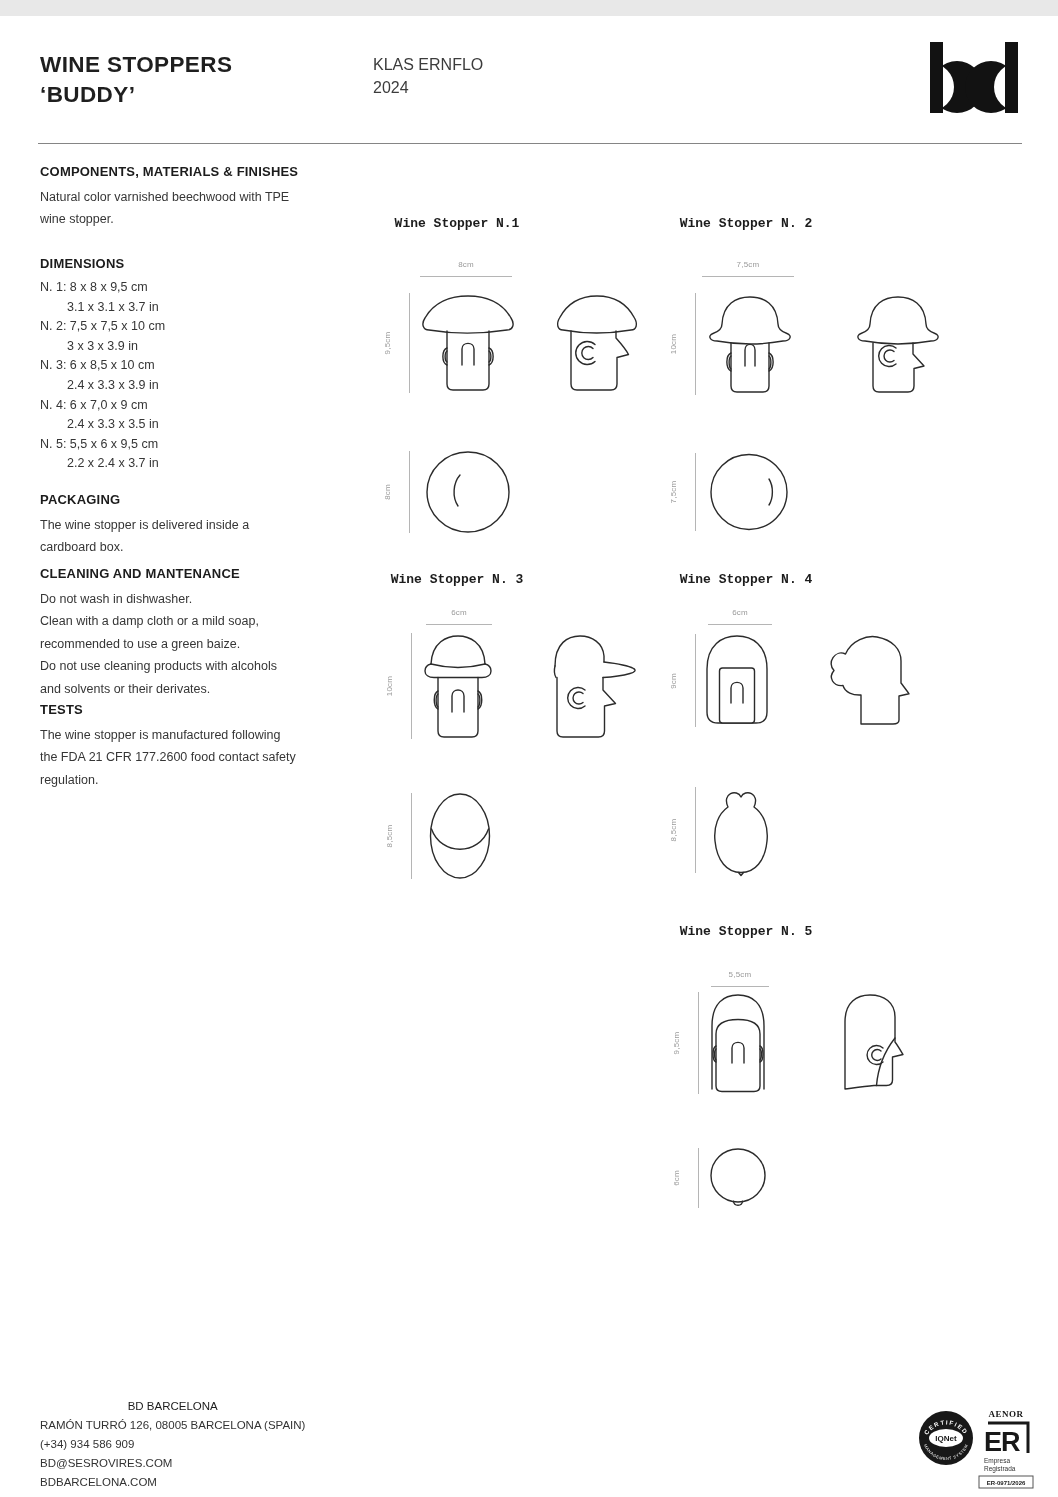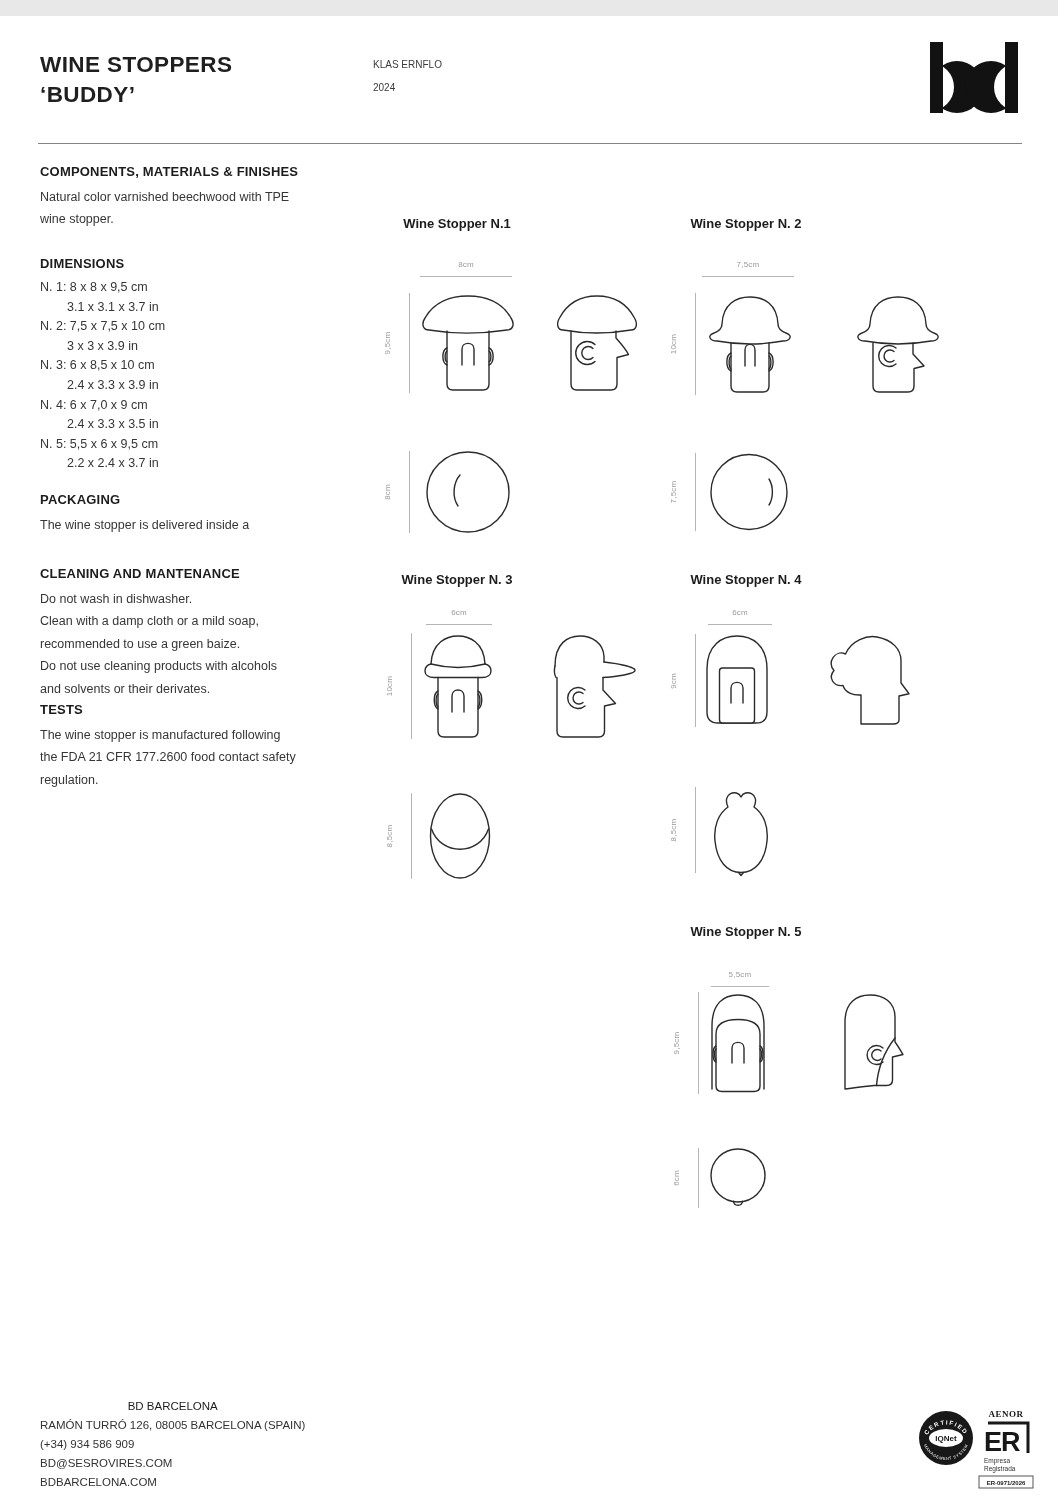--- a/index.html
+++ b/index.html
@@ -1,31 +1,31 @@
 <!DOCTYPE html>
 <html><head>
 <meta charset="utf-8">
 <style>
   html,body{margin:0;padding:0;background:#e8e8e8;}
   .page{position:relative;width:1058px;height:1497px;background:#ffffff;margin:16px auto;
         font-family:"Liberation Sans","DejaVu Sans",sans-serif;color:#333;overflow:hidden;}
   
   .page-title{position:absolute;left:40px;top:34px;font-size:22.5px;font-weight:bold;
               line-height:30px;color:#1f1f1f;letter-spacing:.4px;}
-  .designer-block{position:absolute;left:373px;top:37px;font-size:10px;line-height:23px;color:#3c3c3c;}
+  .designer-block{position:absolute;left:373px;top:37px;font-size:16px;line-height:23px;color:#3c3c3c;}
   .bd-logo{position:absolute;left:928px;top:26px;}
   .header-rule{position:absolute;left:38px;top:127px;width:984px;height:1px;background:#858585;}
   
   .sec{position:absolute;left:40px;width:285px;}
   .sec h3{font-size:13px;font-weight:bold;margin:0 0 7px 0;color:#1c1c1c;letter-spacing:.2px;}
   .sec .ln{font-size:12.5px;line-height:22.4px;color:#363636;}
   .sec .dim-cm{font-size:12.5px;line-height:19.6px;color:#363636;}
   .sec .dim-in{font-size:12.5px;line-height:19.6px;color:#363636;padding-left:27px;}
   
-  .fig-title{position:absolute;width:200px;text-align:center;font-size:13px;font-weight:bold;color:#1c1c1c;}
+  .fig-title{position:absolute;width:200px;text-align:center;font-size:13px;font-weight:bold;color:#1c1c1c;font-family:Liberation Mono, monospace;}
   .hdim{position:absolute;text-align:center;}
   .hdim .hlabel{display:block;font-size:8px;color:#9a9a9a;margin-bottom:7px;letter-spacing:.2px;}
   .hdim .hline{height:1px;background:#b5b5b5;}
   .vdim{position:absolute;width:24px;}
   .vdim .vline{position:absolute;right:0;top:0;bottom:0;width:1px;background:#b5b5b5;}
   .vdim .vlabel{position:absolute;top:50%;left:1px;transform:translate(-50%,-50%) rotate(-90deg);
                 font-size:8px;color:#9a9a9a;white-space:nowrap;letter-spacing:.2px;}
   .draw{position:absolute;}
   .draw path,.draw ellipse,.draw rect,.draw circle{stroke:#2b2b2b;stroke-width:1.4;fill:none;
         stroke-linecap:round;stroke-linejoin:round;}
@@ -76,20 +76,21 @@
     <div class="dim-in">2.4 x 3.3 x 3.9 in</div>
     <div class="dim-cm">N. 4: 6 x 7,0 x 9 cm</div>
     <div class="dim-in">2.4 x 3.3 x 3.5 in</div>
     <div class="dim-cm">N. 5: 5,5 x 6 x 9,5 cm</div>
     <div class="dim-in">2.2 x 2.4 x 3.7 in</div>
   </div>
 
   <div class="sec" style="top:476px">
     <h3>PACKAGING</h3>
     <div class="ln">The wine stopper is delivered inside a</div>
+    <div class="ln">cardboard box.</div>
   </div>
 
   <div class="sec" style="top:550px">
     <h3>CLEANING AND MANTENANCE</h3>
     <div class="ln">Do not wash in dishwasher.</div>
     <div class="ln">Clean with a damp cloth or a mild soap,</div>
     <div class="ln">recommended to use a green baize.</div>
     <div class="ln">Do not use cleaning products with alcohols</div>
     <div class="ln">and solvents or their derivates.</div>
   </div>

